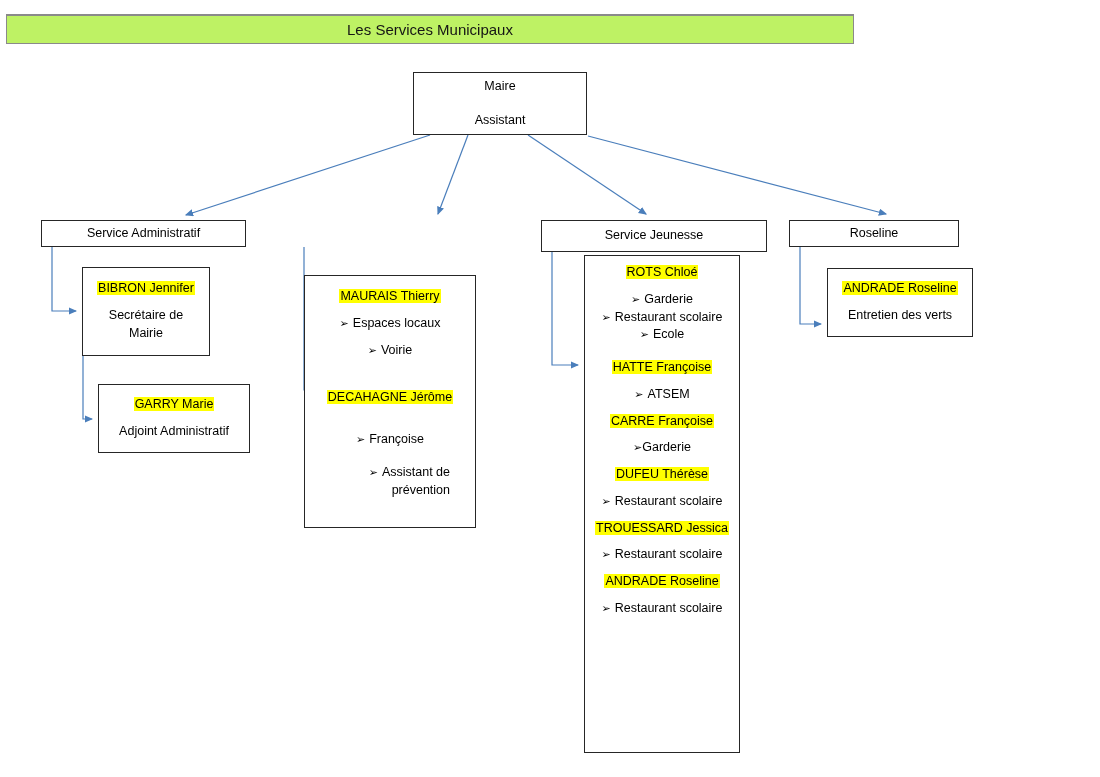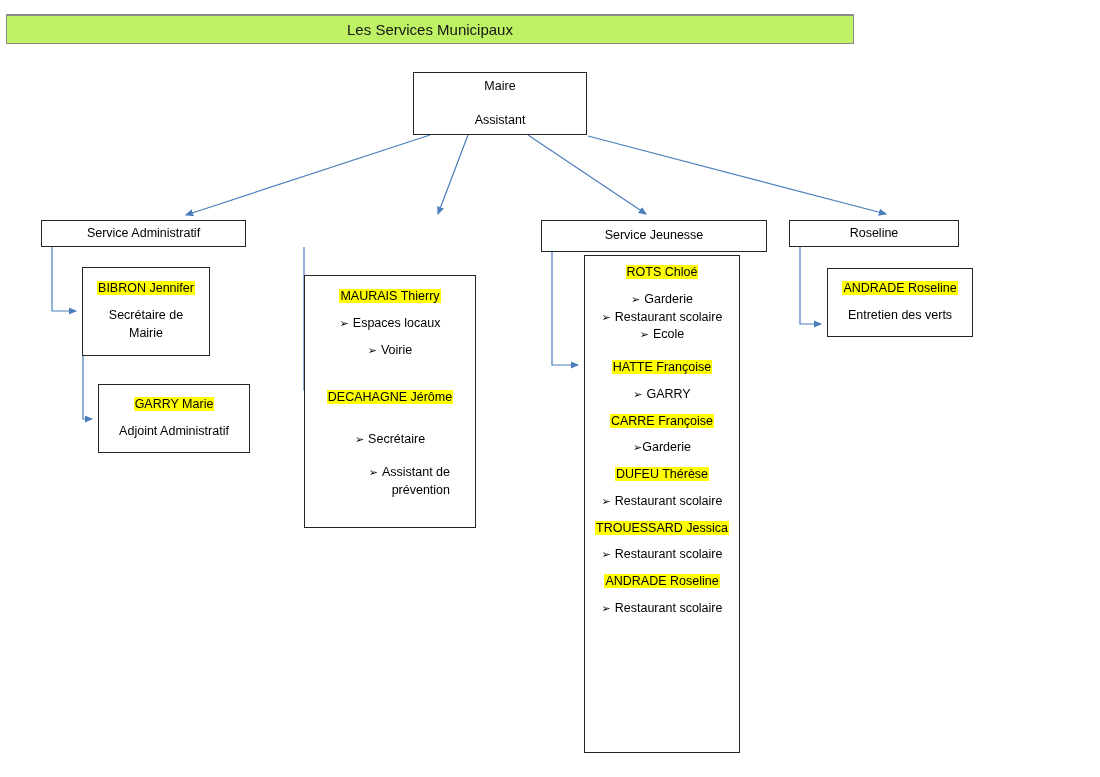--- a/index.html
+++ b/index.html
@@ -163,21 +163,21 @@
     </span>
     <div class="gap-sm"></div>
     <span class="line bullet">Espaces locaux</span>
     <div class="gap-sm"></div>
     <span class="line bullet">Voirie</span>
     <div class="gap-xl"></div>
     <span class="line">
       <span class="hl">DECAHAGNE Jérôme</span>
     </span>
     <div class="gap-lg"></div>
-    <span class="line bullet">Secrétaire</span>
+    <span class="line bullet">Françoise</span>
     <div class="gap-md"></div>
     <span class="line wrap bullet" style="max-width:120px;text-align:right;">Assistant de prévention</span>
   </div>
 
   <div class="box svc-head" style="left:541px; top:220px; width:226px; height:32px;">
     <span class="line">Service Jeunesse</span>
   </div>
 
   <div class="box detail-box" style="left:584px; top:255px; width:156px; height:498px; padding-top:8px;">
 
@@ -187,21 +187,21 @@
     <div class="gap-sm"></div>
     <span class="line bullet">Garderie</span>
     <span class="line bullet">Restaurant scolaire</span>
     <span class="line bullet">Ecole</span>
     <div class="gap-md"></div>
 
     <span class="line">
       <span class="hl">HATTE Françoise</span>
     </span>
     <div class="gap-sm"></div>
-    <span class="line bullet">GARRY</span>
+    <span class="line bullet">ATSEM</span>
     <div class="gap-sm"></div>
 
     <span class="line">
       <span class="hl">CARRE Françoise</span>
     </span>
     <div class="gap-sm"></div>
     <span class="line bullet-tight">Garderie</span>
     <div class="gap-sm"></div>
 
     <span class="line">

